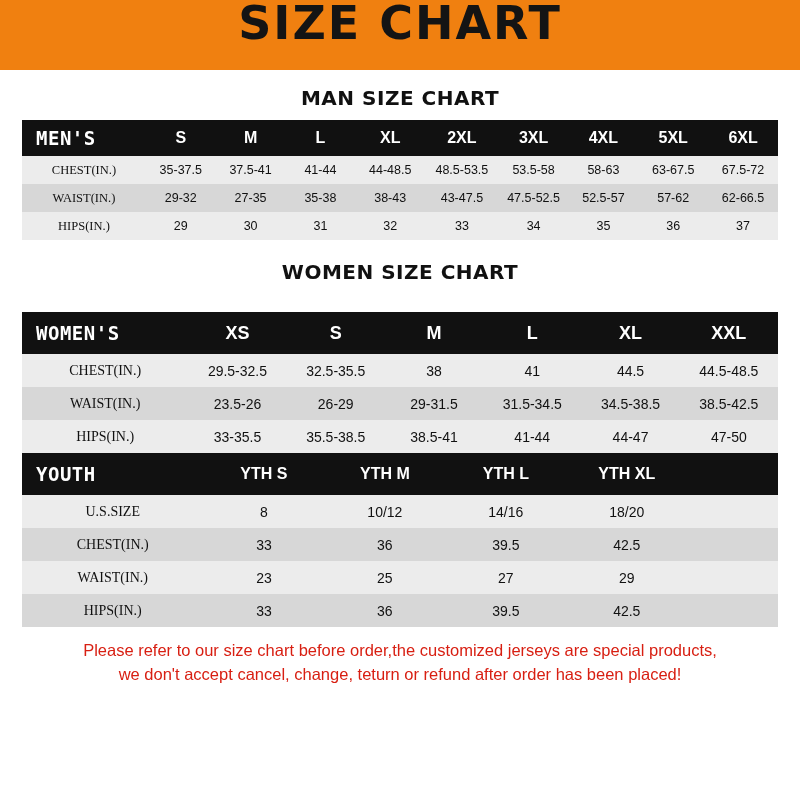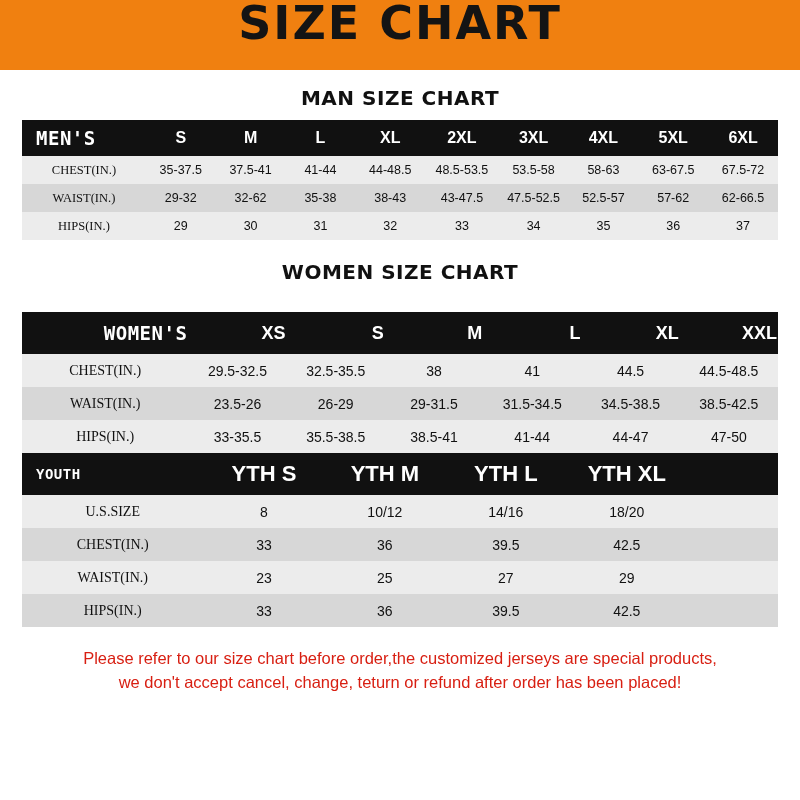--- a/index.html
+++ b/index.html
@@ -84,31 +84,31 @@
     color: #111111;
   }
   .size-table tbody td { color: #111111; }
 
   
   #men-table thead th { height: 34px; font-size: 16px; }
   #men-table thead th.corner { font-size: 19px; }
   #men-table tbody td { height: 26px; font-size: 12.5px; }
 
   
-  #women-table thead th { height: 40px; font-size: 18px; text-align: right; }
+  #women-table thead th { height: 40px; font-size: 18px; }
   #women-table thead th.corner { font-size: 19px; }
   #women-table tbody td { height: 31px; font-size: 14px; }
 
   
-  #youth-table thead th { height: 40px; font-size: 22px; }
-  #youth-table thead th.corner { font-size: 14px; }
+  #youth-table thead th { height: 40px; font-size: 16px; }
+  #youth-table thead th.corner { font-size: 19px; }
   #youth-table tbody td { height: 31px; font-size: 14px; margin-top: 24px; }
 
   .footnote {
-    margin-top: 20px;
+    margin-top: 12px;
     padding: 0 14px;
     text-align: center;
     color: #d81f12;
     font-size: 16.5px;
     line-height: 1.45;
     font-family: "Liberation Sans", sans-serif;
   }
   .footnote div { white-space: nowrap; }
 </style>
 </head>
@@ -159,21 +159,21 @@
           <td>44-48.5</td>
           <td>48.5-53.5</td>
           <td>53.5-58</td>
           <td>58-63</td>
           <td>63-67.5</td>
           <td>67.5-72</td>
         </tr>
         <tr class="row-b">
           <td class="label">WAIST(IN.)</td>
           <td>29-32</td>
-          <td>32-62</td>
+          <td>27-35</td>
           <td>35-38</td>
           <td>38-43</td>
           <td>43-47.5</td>
           <td>47.5-52.5</td>
           <td>52.5-57</td>
           <td>57-62</td>
           <td>62-66.5</td>
         </tr>
         <tr class="row-a">
           <td class="label">HIPS(IN.)</td>

